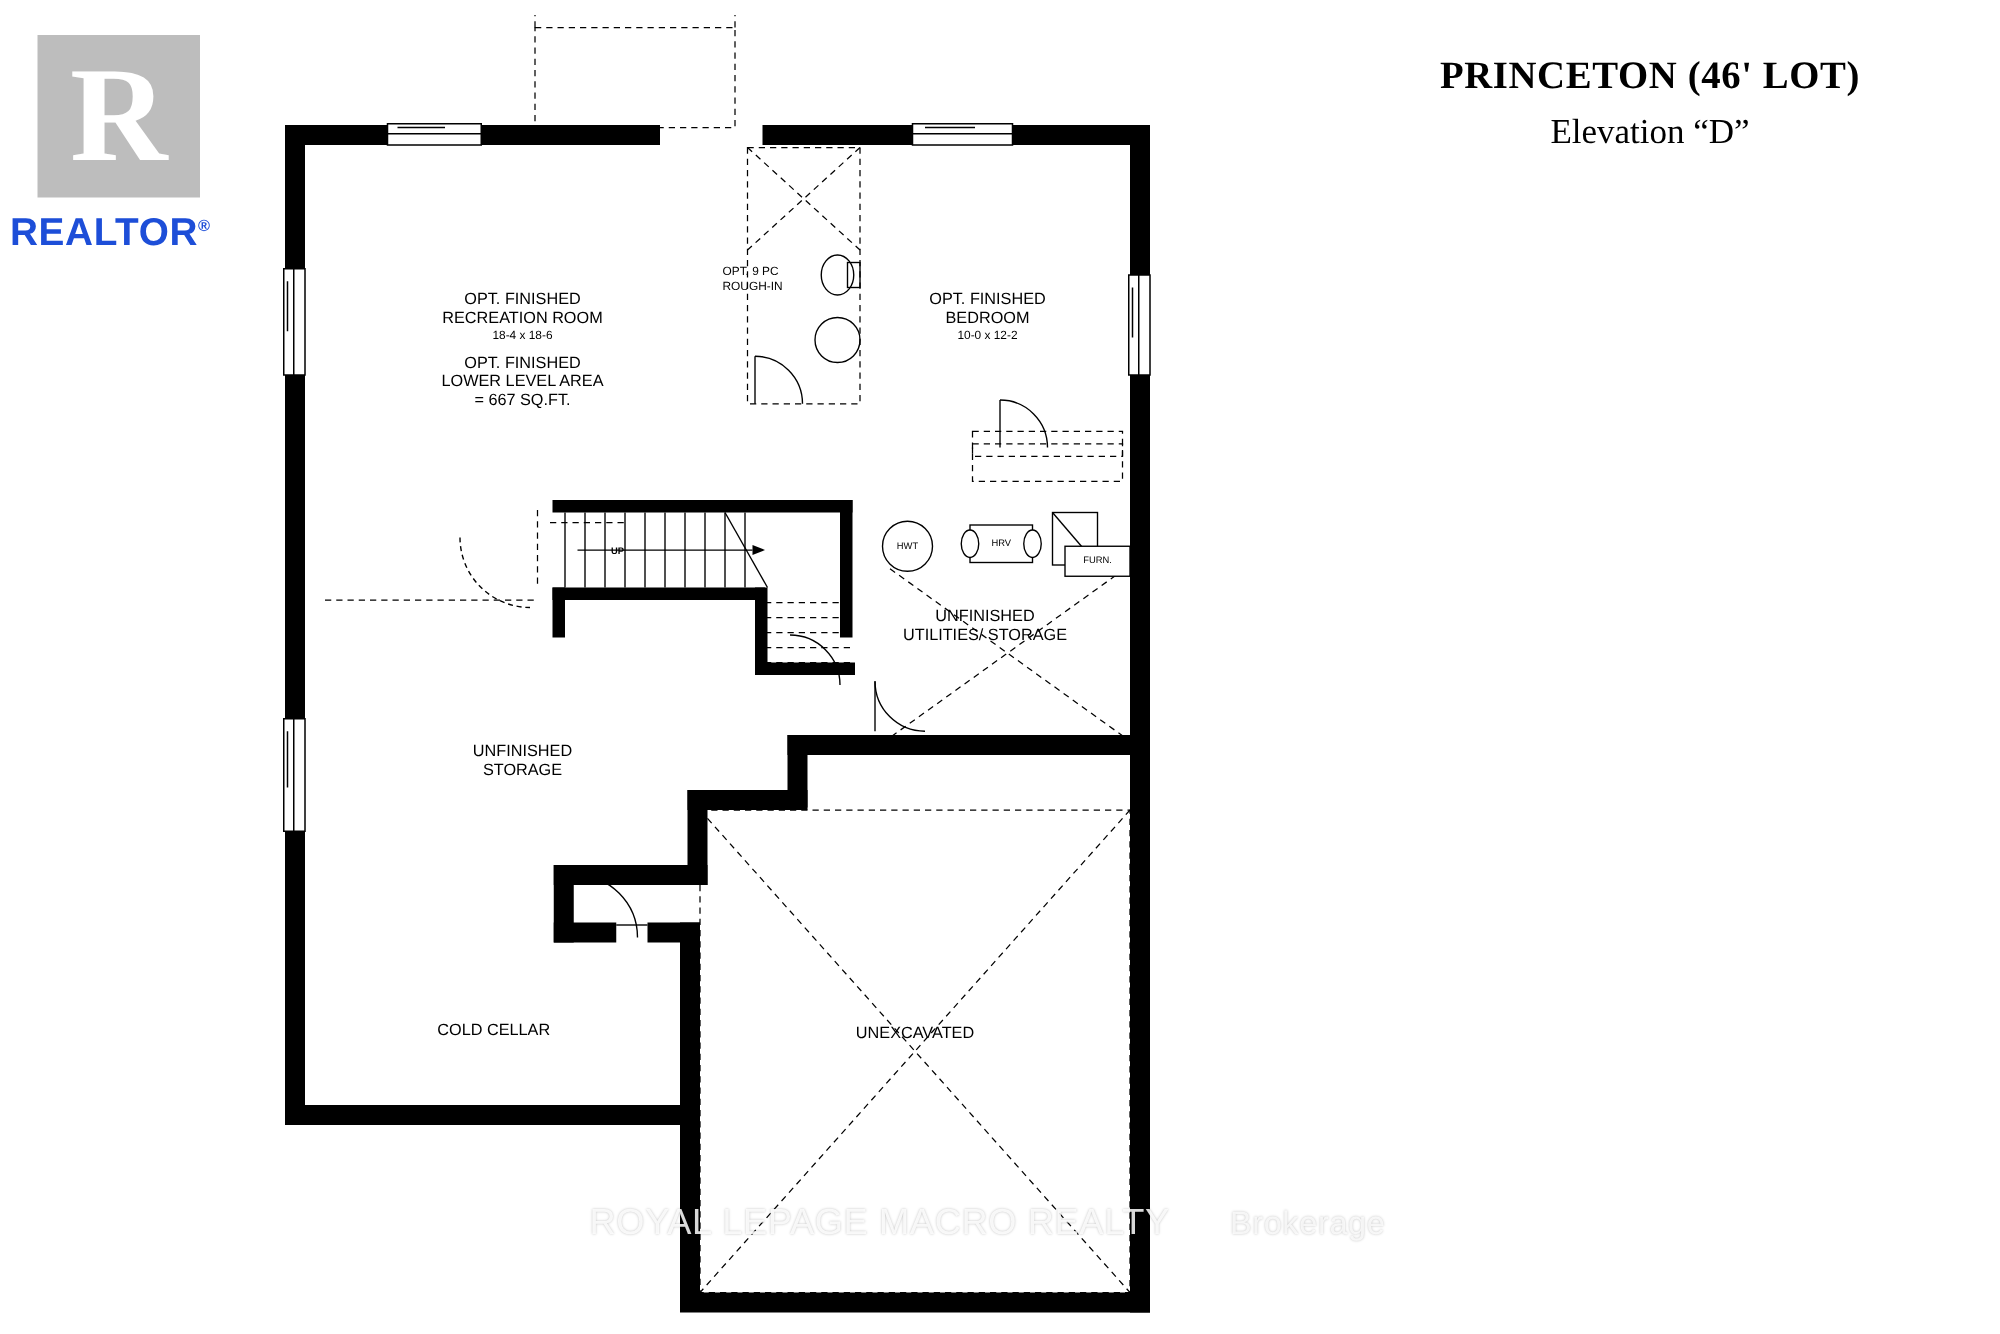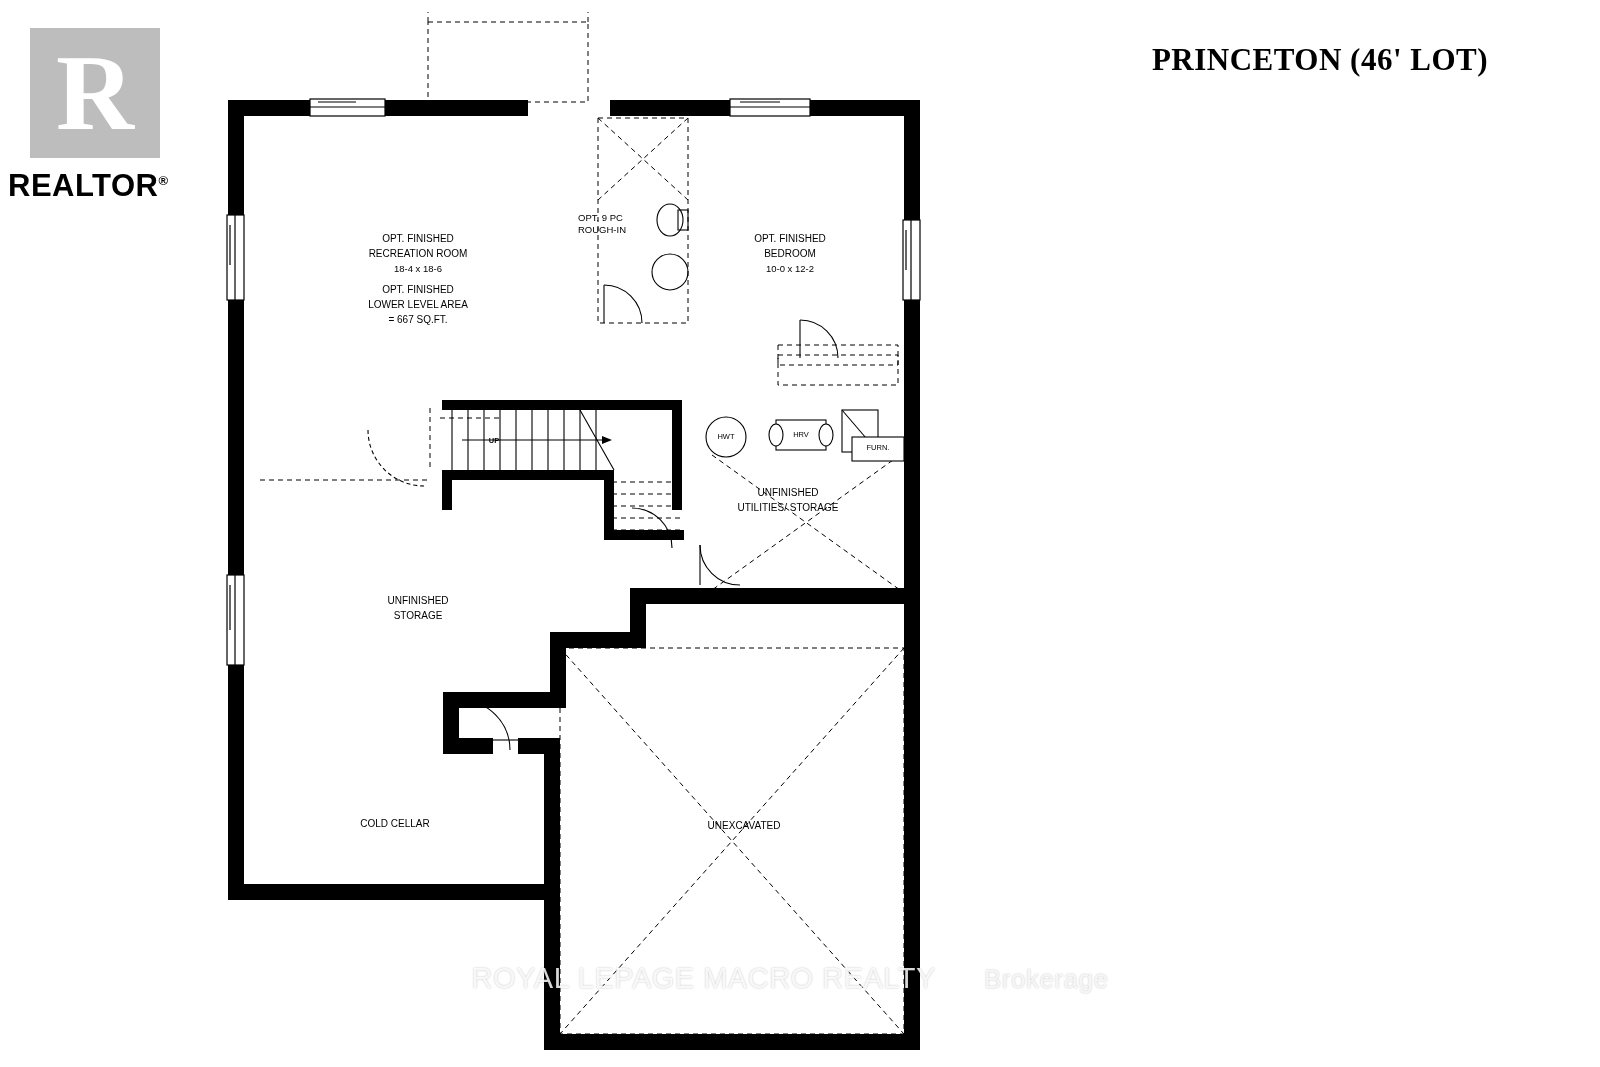--- a/index.html
+++ b/index.html
@@ -47,21 +47,21 @@
   }
   #realtor-logo .wordmark {
     position: absolute;
     left: 0px;
     top: 140px;
     width: 180px;
     font-family: "Liberation Sans", sans-serif;
     font-weight: bold;
     font-size: 31px;
     letter-spacing: 0.5px;
-    color: #000000;
+    color: #1d4ed8;
   }
   #realtor-logo .wordmark sup {
     font-size: 13px;
     vertical-align: super;
   }
 
   
   #title-block {
     position: absolute;
     left: 1085px;
@@ -96,21 +96,21 @@
     height: 1067px;
   }
   #floorplan svg {
     display: block;
   }
 
   
   .plan-label {
     position: absolute;
     font-family: "Liberation Sans", sans-serif;
-    font-size: 10px;
+    font-size: 13px;
     line-height: 15px;
     text-align: center;
     color: #000;
     white-space: pre-line;
   }
   .plan-label.small {
     font-size: 9.5px;
     line-height: 12px;
   }
   .plan-label.tiny {
@@ -148,20 +148,21 @@
   <div class="mark">
     <div class="inner-r">R</div>
   </div>
   <div class="wordmark">
     <span>REALTOR</span><sup>®</sup>
   </div>
 </div>
 
 <div id="title-block">
   <div class="t1">PRINCETON  (46' LOT)</div>
+  <div class="t2">Elevation “D”</div>
 </div>
 
 <div id="floorplan">
   <svg width="760" height="1067" viewBox="0 0 760 1067" xmlns="http://www.w3.org/2000/svg">
 
     <g fill="#000000">
 
       <rect x="28" y="100" width="300" height="16"></rect>
 
       <rect x="410" y="100" width="120" height="16"></rect>
@@ -334,21 +335,21 @@
 ROUGH-IN</div>
 
   <div class="plan-label" style="left:478px; top:485px; width:220px;">UNFINISHED
 UTILITIES/ STORAGE</div>
 
   <div class="plan-label" style="left:128px; top:593px; width:180px;">UNFINISHED
 STORAGE</div>
 
   <div class="plan-label" style="left:85px; top:816px; width:220px;">COLD CELLAR</div>
 
-  <div class="plan-label" style="left:444px; top:818px; width:200px;">UNEXCAVATED</div>
+  <div class="plan-label" style="left:432px; top:818px; width:200px;">UNEXCAVATED</div>
 
   <div class="plan-label tiny" style="left:506px; top:432px; width:40px;">HWT</div>
   <div class="plan-label tiny" style="left:581px; top:430px; width:40px;">HRV</div>
   <div class="plan-label tiny" style="left:658px; top:443px; width:40px;">FURN.</div>
 
   <div class="plan-label tiny" style="left:282px; top:436px; width:24px;font-weight:bold;">UP</div>
 </div>
 
 <div id="watermark">
   <span>ROYAL LEPAGE MACRO REALTY</span>

